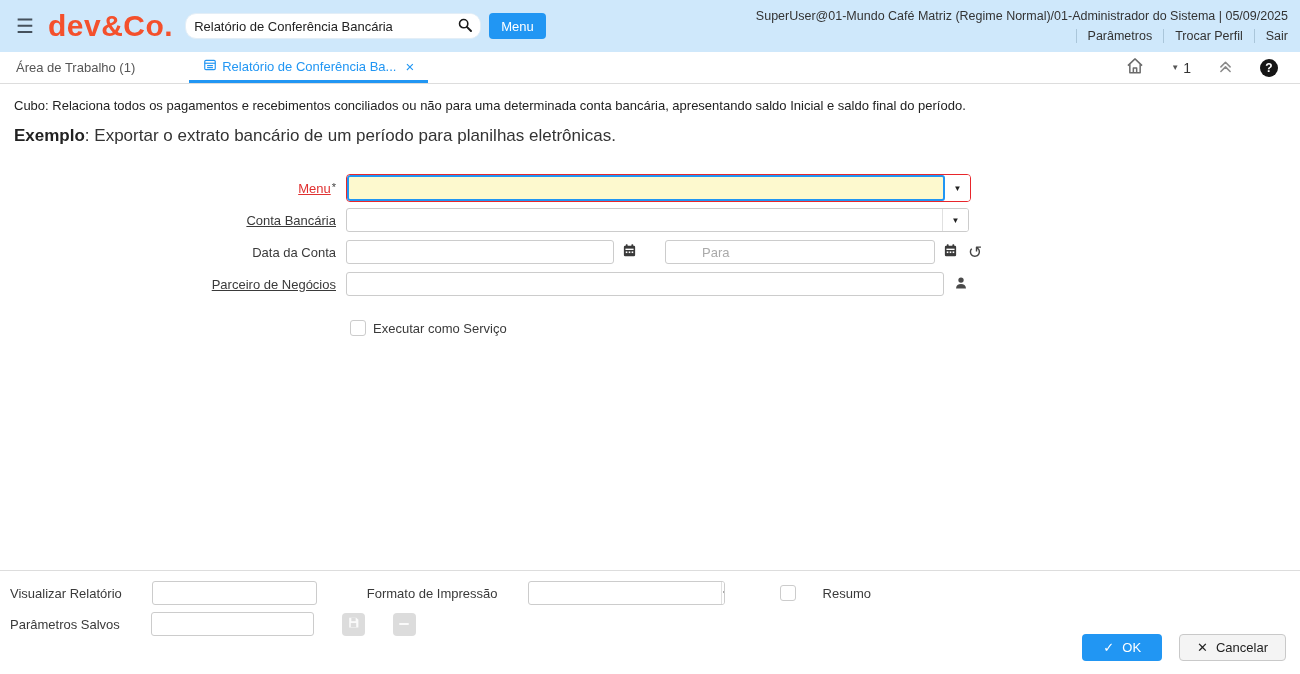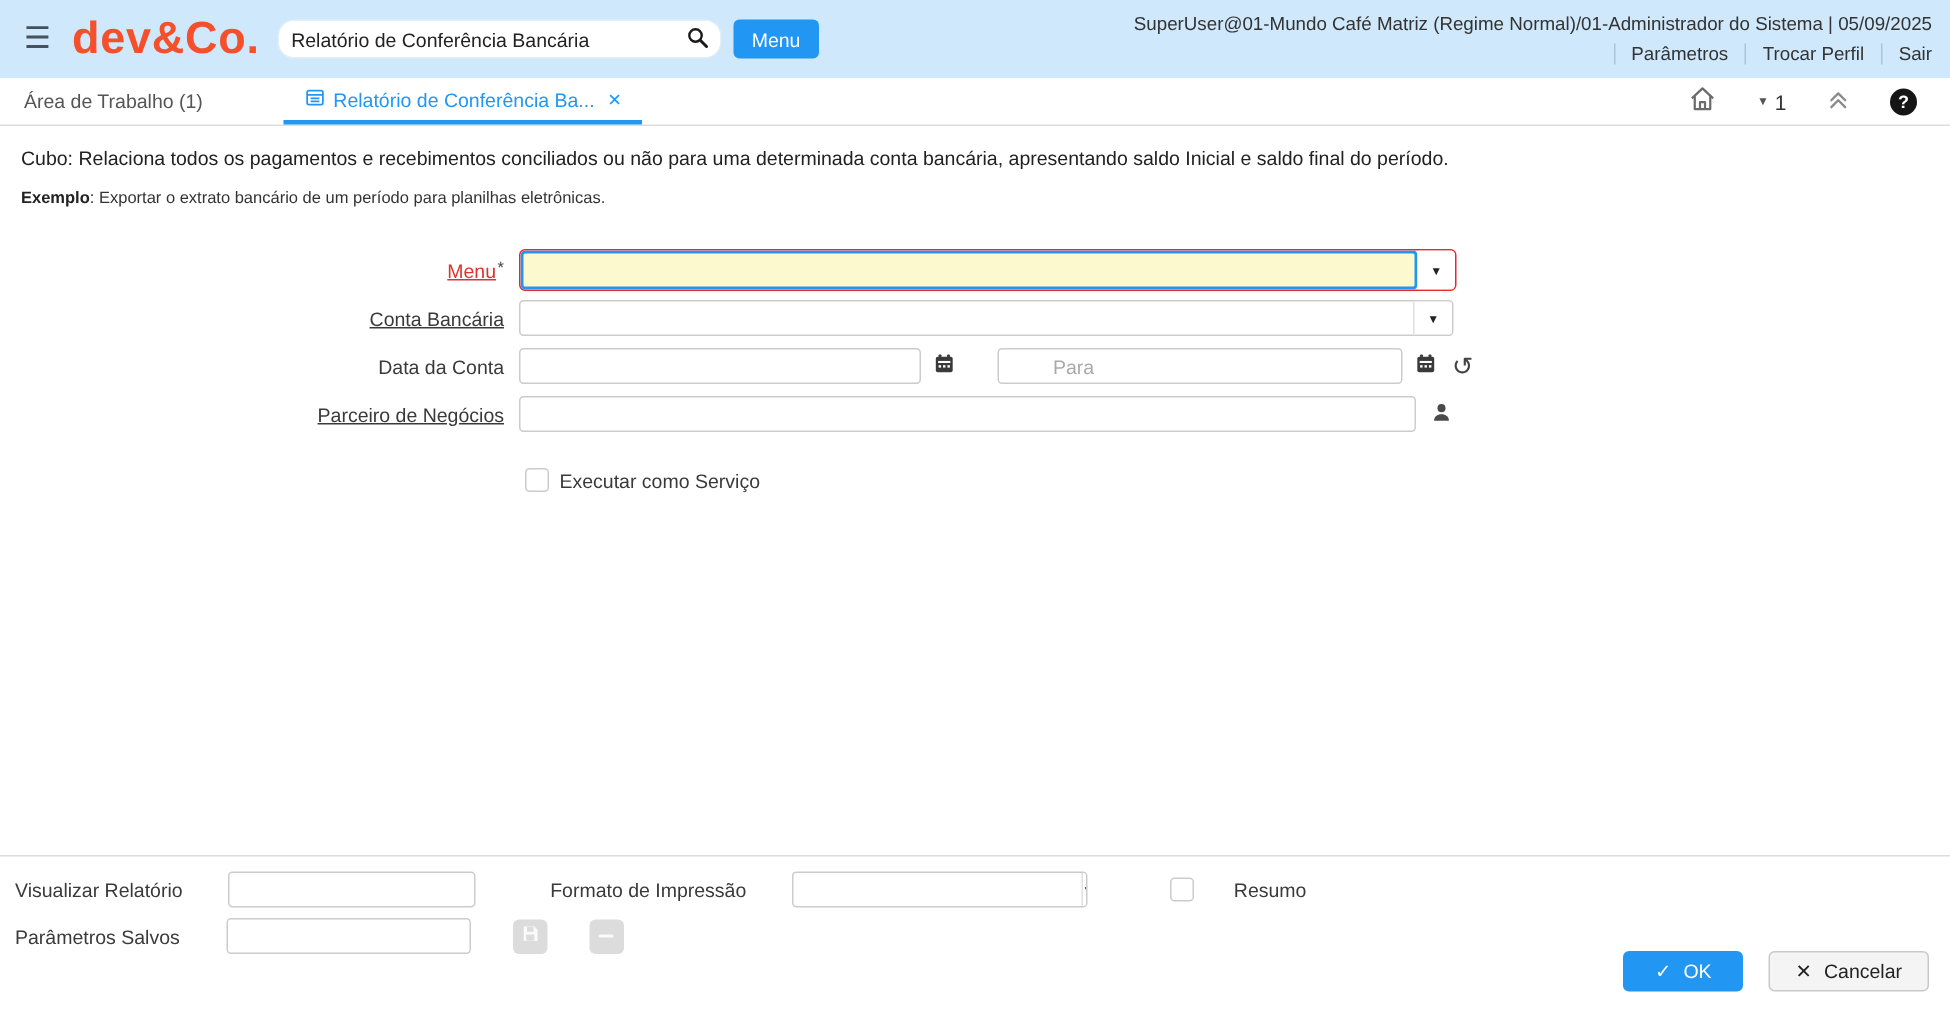--- a/index.html
+++ b/index.html
@@ -54,21 +54,21 @@
   .page-indicator { display:flex; align-items:center; gap:4px; font-size:14px; color:#333; cursor:pointer; }
   .caret-down { font-size:8px; color:#555; }
   .help-circle {
     width:18px; height:18px; border-radius:50%; background:#151515; color:#fff;
     font-size:12px; font-weight:bold; display:flex; align-items:center; justify-content:center; cursor:pointer;
   }
 
   
   .content { padding:14px 14px 0 14px; }
   .cubo { font-size:13px; font-weight:normal; color:#222; margin-bottom:13px; }
-  .exemplo { font-size:11px; color:#333; }
+  .exemplo { font-size:17px; color:#333; }
   .exemplo b { color:#222; }
 
   
   .form { margin-top:28px; }
   .frow { display:flex; align-items:center; margin-bottom:8px; }
   .flabel { width:332px; flex:none; text-align:right; padding-right:10px; font-size:13px; color:#3a3a3a; }
   .flabel.link { text-decoration:underline; }
   .flabel.required { color:#e03131; text-decoration:underline; }
   .req-star { color:#444; text-decoration:none; font-size:11px; vertical-align:top; margin-left:1px; }
   .tinput {

